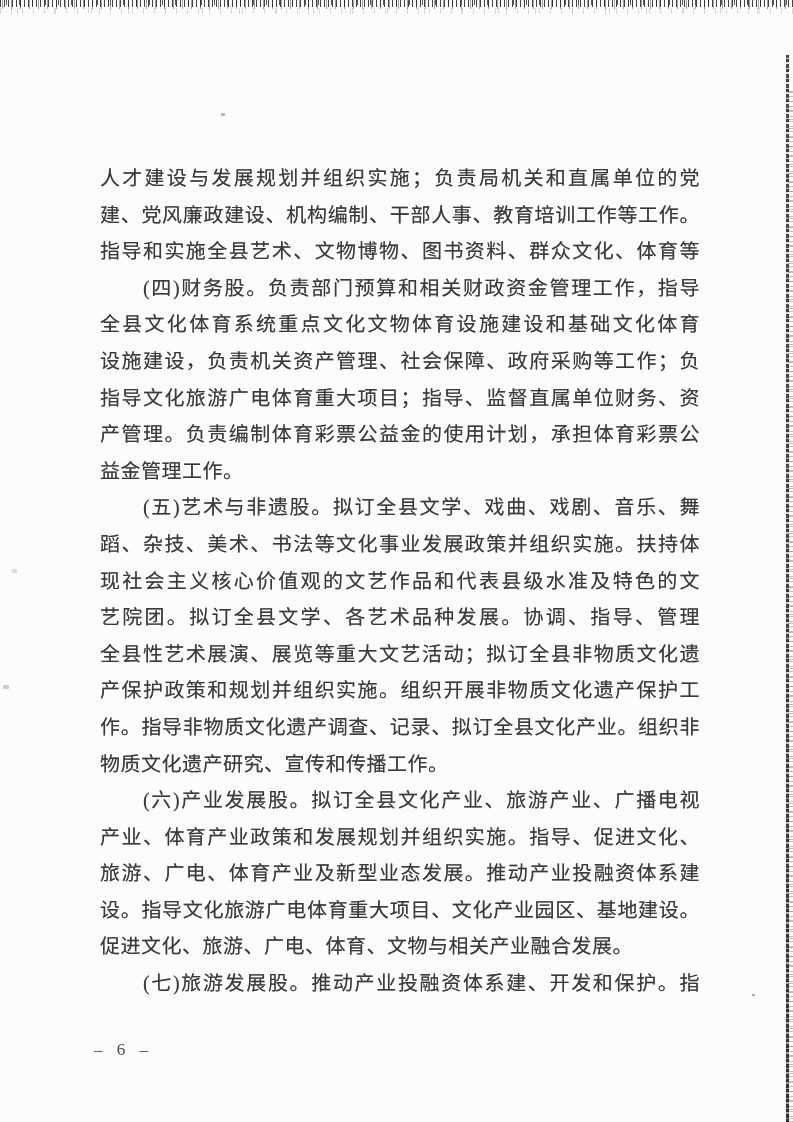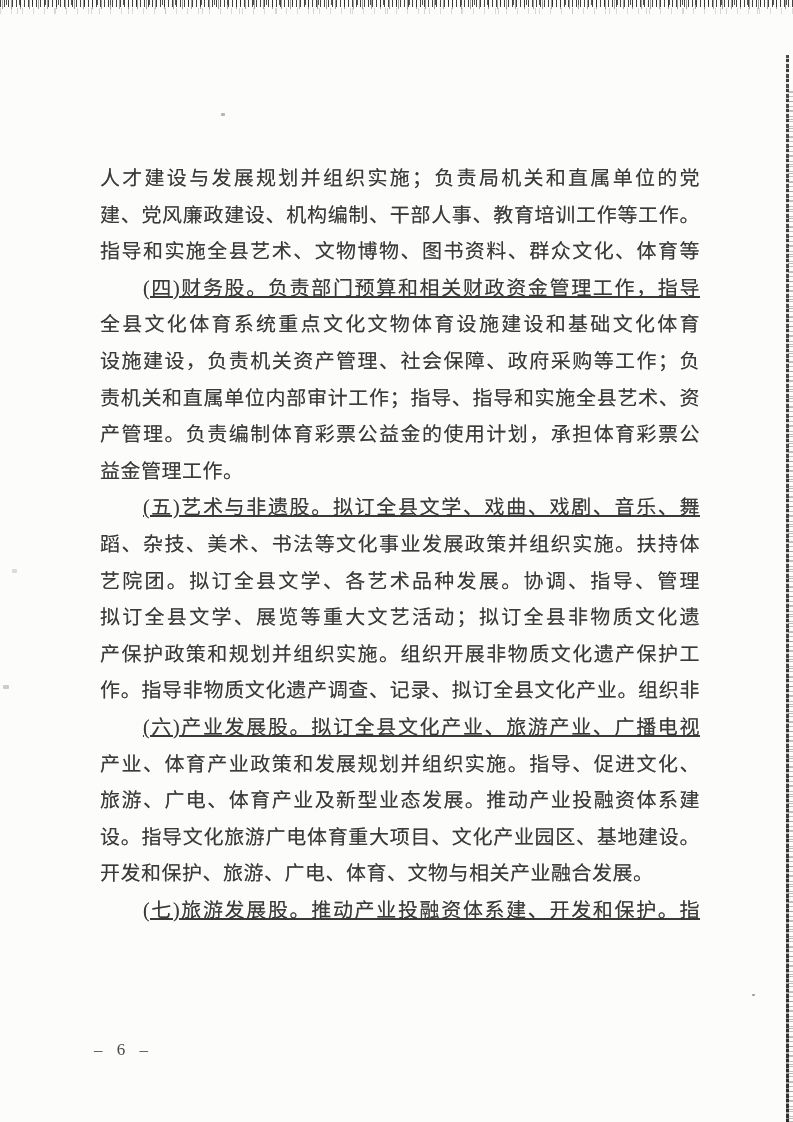--- a/index.html
+++ b/index.html
@@ -76,21 +76,21 @@
     letter-spacing: 0.5px;
     text-shadow: 0 0 0.4px rgba(58,58,58,0.55);
   }
   .line {
     height: 36.6px;
     line-height: 36.6px;
     text-align: justify;
     text-align-last: left;
   }
   .line.fill { text-align-last: justify; }
-  .line.indent { text-indent: 43px; text-decoration: underline; }
+  .line.indent { text-indent: 43px; }
 
   .page-number {
     position: absolute;
     left: 94px;
     top: 1040px;
     font-size: 17px;
     color: #4a4a4a;
     letter-spacing: 5px;
     font-family: "Liberation Serif", "DejaVu Serif", serif;
   }
@@ -111,31 +111,33 @@
   <div class="speck speck-4"></div>
   <div class="speck speck-5"></div>
 
   <div class="text-block" id="text-block" lang="zh-CN">
       <div class="line fill">人才建设与发展规划并组织实施；负责局机关和直属单位的党</div>
       <div class="line fill">建、党风廉政建设、机构编制、干部人事、教育培训工作等工作。</div>
       <div class="line fill">指导和实施全县艺术、文物博物、图书资料、群众文化、体育等</div>
       <div class="line indent fill">(四)财务股。负责部门预算和相关财政资金管理工作，指导</div>
       <div class="line fill">全县文化体育系统重点文化文物体育设施建设和基础文化体育</div>
       <div class="line fill">设施建设，负责机关资产管理、社会保障、政府采购等工作；负</div>
-      <div class="line fill">责机关和直属单位内部审计工作；指导、指导和实施全县艺术、资</div>
+      <div class="line fill">指导文化旅游广电体育重大项目；指导、监督直属单位财务、资</div>
       <div class="line fill">产管理。负责编制体育彩票公益金的使用计划，承担体育彩票公</div>
       <div class="line">益金管理工作。</div>
       <div class="line indent fill">(五)艺术与非遗股。拟订全县文学、戏曲、戏剧、音乐、舞</div>
       <div class="line fill">蹈、杂技、美术、书法等文化事业发展政策并组织实施。扶持体</div>
+      <div class="line fill">现社会主义核心价值观的文艺作品和代表县级水准及特色的文</div>
       <div class="line fill">艺院团。拟订全县文学、各艺术品种发展。协调、指导、管理</div>
-      <div class="line fill">拟订全县文学、展览等重大文艺活动；拟订全县非物质文化遗</div>
+      <div class="line fill">全县性艺术展演、展览等重大文艺活动；拟订全县非物质文化遗</div>
       <div class="line fill">产保护政策和规划并组织实施。组织开展非物质文化遗产保护工</div>
       <div class="line fill">作。指导非物质文化遗产调查、记录、拟订全县文化产业。组织非</div>
+      <div class="line">物质文化遗产研究、宣传和传播工作。</div>
       <div class="line indent fill">(六)产业发展股。拟订全县文化产业、旅游产业、广播电视</div>
       <div class="line fill">产业、体育产业政策和发展规划并组织实施。指导、促进文化、</div>
       <div class="line fill">旅游、广电、体育产业及新型业态发展。推动产业投融资体系建</div>
       <div class="line fill">设。指导文化旅游广电体育重大项目、文化产业园区、基地建设。</div>
-      <div class="line">开发和保护、旅游、广电、体育、文物与相关产业融合发展。</div>
+      <div class="line">促进文化、旅游、广电、体育、文物与相关产业融合发展。</div>
       <div class="line indent fill">(七)旅游发展股。推动产业投融资体系建、开发和保护。指</div>
     </div>
 
   <div class="page-number">– 6 –</div>
 </div>
 
 </body></html>

